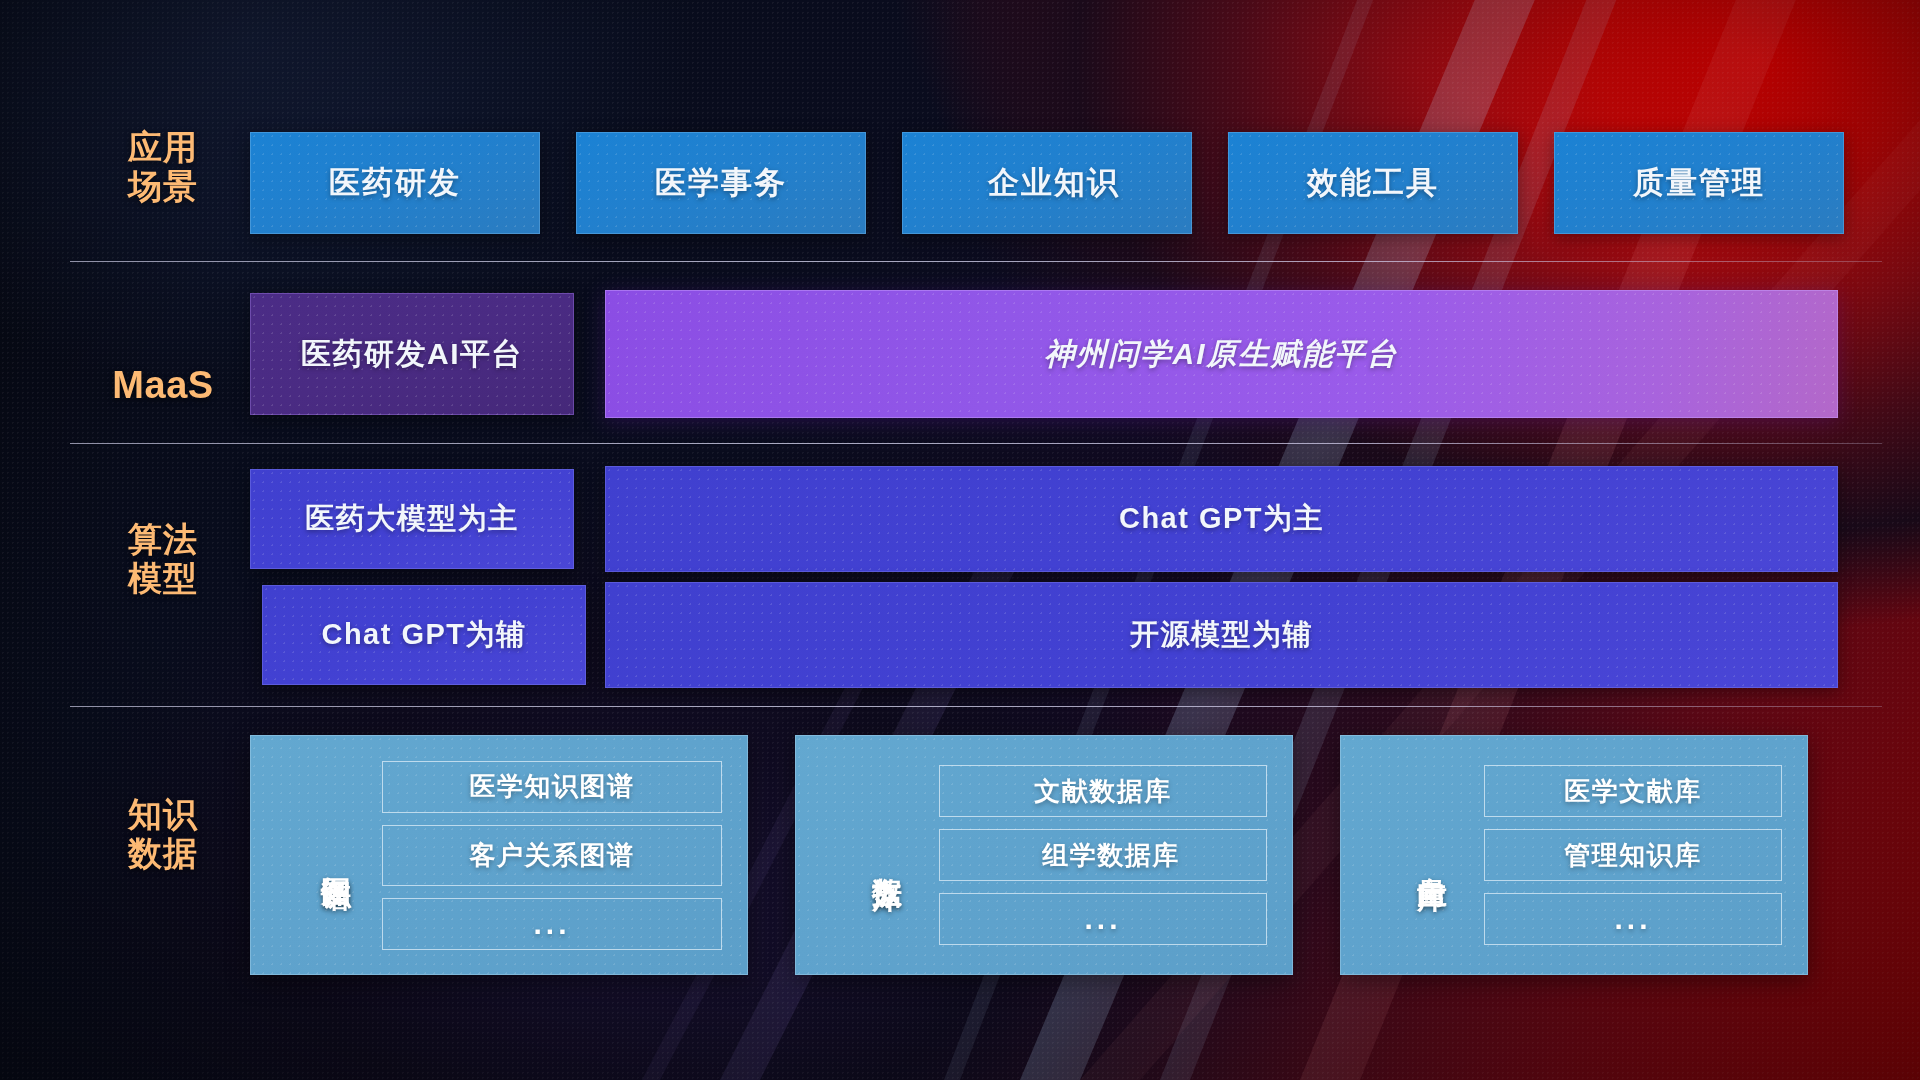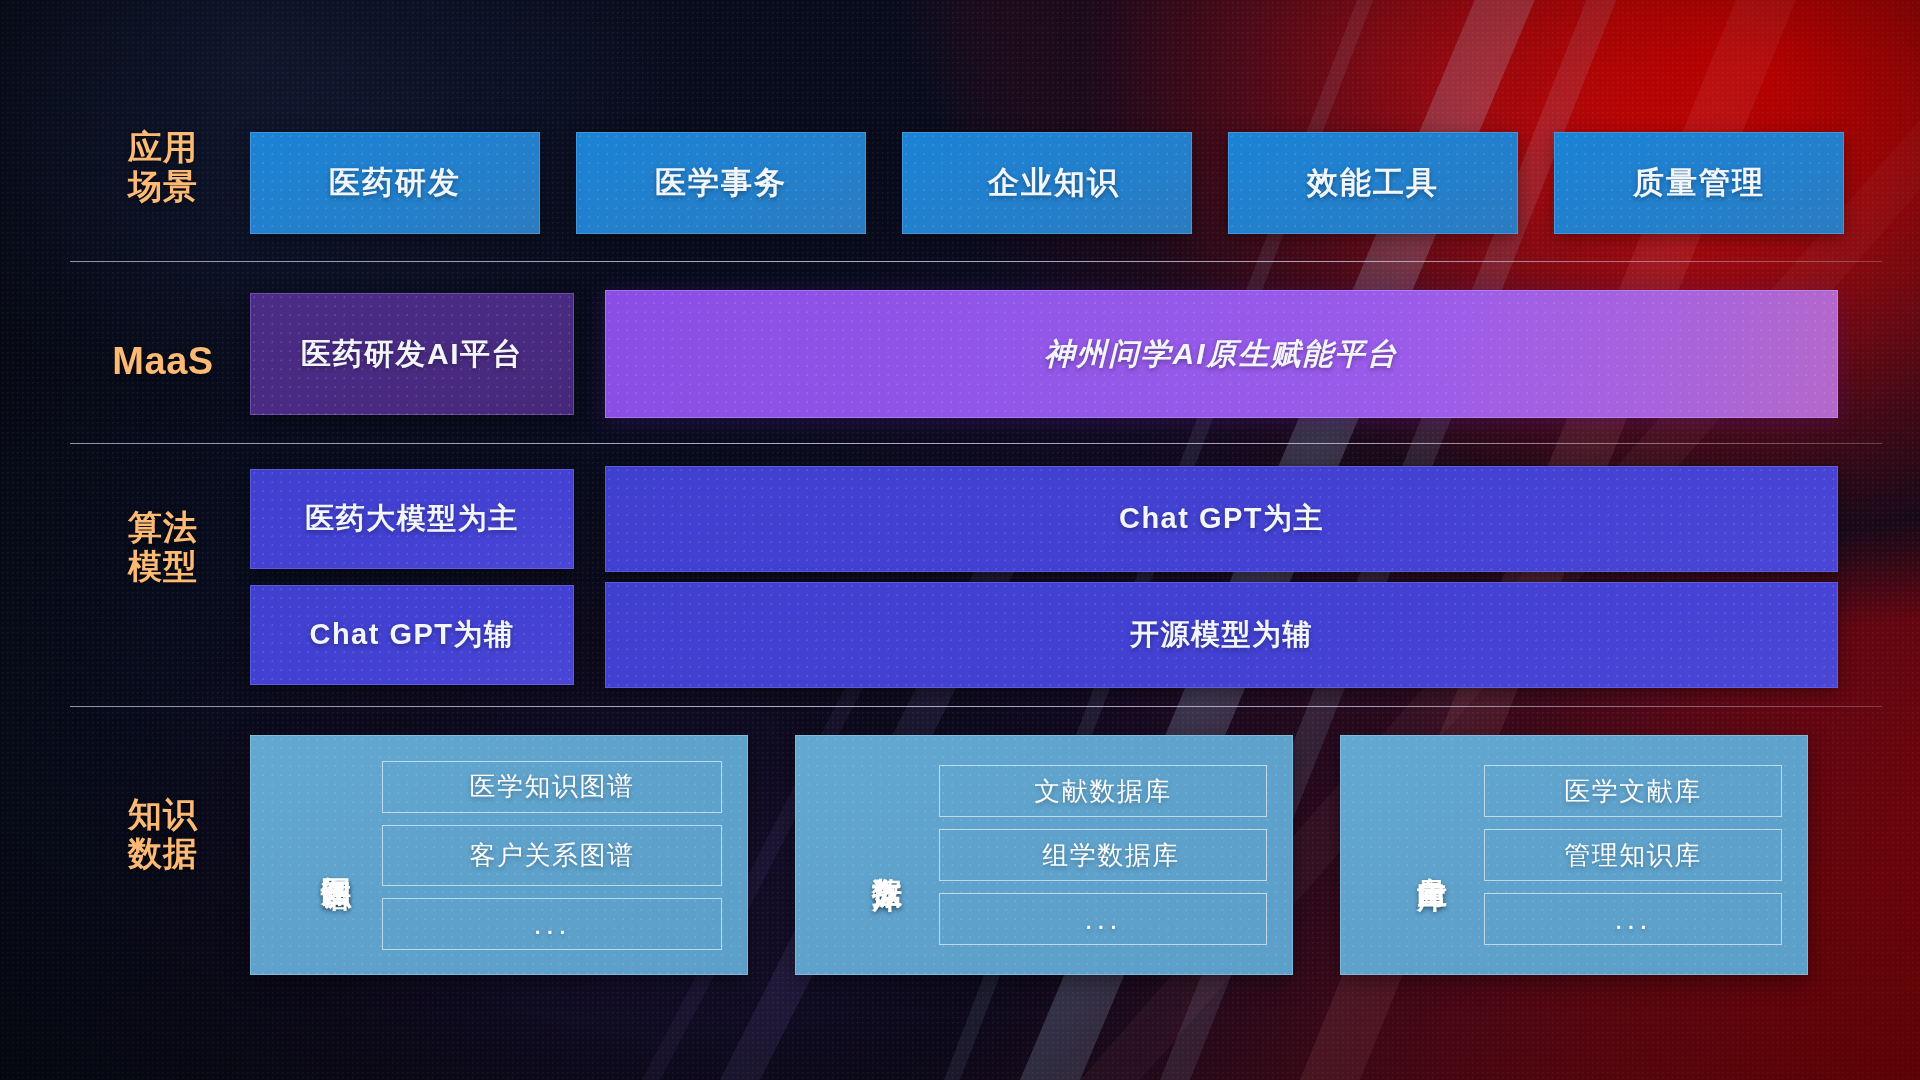--- a/index.html
+++ b/index.html
@@ -39,21 +39,21 @@
     color:#fdba74;
     font-weight:700;
     font-size:34px;
     line-height:1.16;
     letter-spacing:1px;
     text-align:center;
     width:170px;
     left:78px;
     text-shadow:0 2px 6px rgba(0,0,0,.6);
   }
-  .row-label.latin { font-size:38px; letter-spacing:0.5px; }
+  .row-label.latin { font-size:38px; letter-spacing:0.5px;margin-top:24px; }
 
   .divider {
     position:absolute;
     left:70px; width:1812px; height:1px;
     background: linear-gradient(90deg, rgba(200,200,225,0.70) 0%, rgba(205,205,230,0.82) 40%, rgba(210,205,235,0.75) 72%, rgba(200,195,225,0.28) 100%);
   }
 
   .dotgrid {
     position:absolute; inset:0;
     background-image: radial-gradient(rgba(255,255,255,0.12) 1px, transparent 1px);
@@ -119,21 +119,21 @@
     text-orientation:upright;
     text-align:center;
     text-shadow:0 2px 5px rgba(0,0,0,.35);
     flex:0 0 auto;
   }
   .kitems { position:relative; z-index:2; flex:1; display:flex; flex-direction:column; }
   .kitem {
     border:1px solid rgba(226,240,250,0.72);
     display:flex; align-items:center; justify-content:center;
     color:#ffffff;
-    font-weight:400;
+    font-weight:700;
     font-size:26px;
     letter-spacing:1.5px;
     text-shadow:0 2px 5px rgba(0,0,0,.3);
     margin-left:16px;
   }
   .kitem.ellipsis { font-size:30px; letter-spacing:4px; }
 </style>
 </head>
 <body>
 
@@ -207,30 +207,30 @@
     <div class="dotgrid"></div>
     <span class="tx">医药研发AI平台</span>
   </div>
   <div class="tile maas-bright" style="left:605px; top:290px; width:1233px; height:128px;font-style:italic;">
     <div class="dotgrid"></div>
     <span class="tx">神州问学AI原生赋能平台</span>
   </div>
 
   <div class="divider" style="top:443px;"></div>
 
-  <div class="row-label" style="top:508px;">
+  <div class="row-label" style="top:520px;">
     <div>算法</div>
     <div>模型</div>
   </div>
 
   <div class="tile algo-tile" style="left:250px; top:469px; width:324px; height:100px;">
     <div class="dotgrid"></div>
     <span class="tx">医药大模型为主</span>
   </div>
-  <div class="tile algo-tile" style="left:250px; top:585px; width:324px; height:100px;">
+  <div class="tile algo-tile" style="left:262px; top:585px; width:324px; height:100px;">
     <div class="dotgrid"></div>
     <span class="tx">Chat GPT为辅</span>
   </div>
   <div class="tile algo-tile" style="left:605px; top:466px; width:1233px; height:106px;">
     <div class="dotgrid"></div>
     <span class="tx">Chat GPT为主</span>
   </div>
   <div class="tile algo-tile" style="left:605px; top:582px; width:1233px; height:106px;">
     <div class="dotgrid"></div>
     <span class="tx">开源模型为辅</span>

